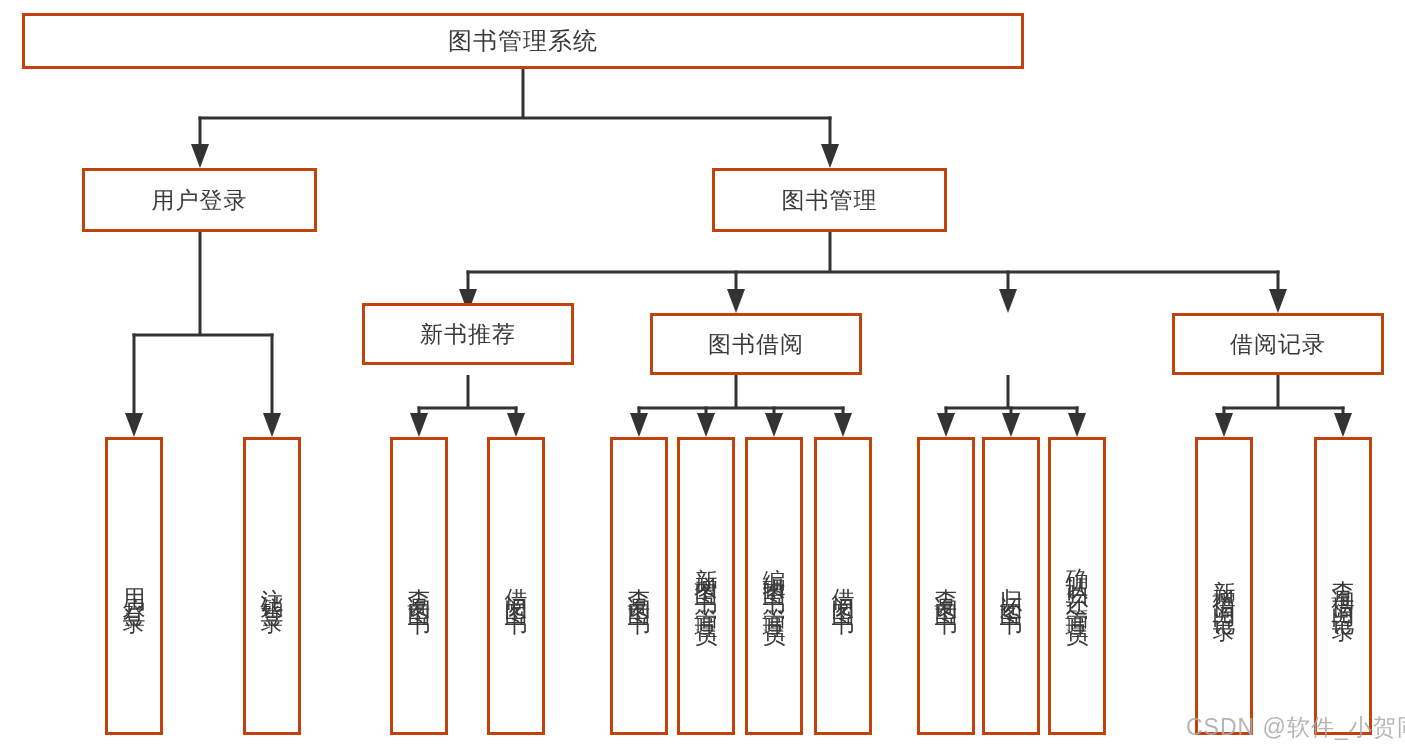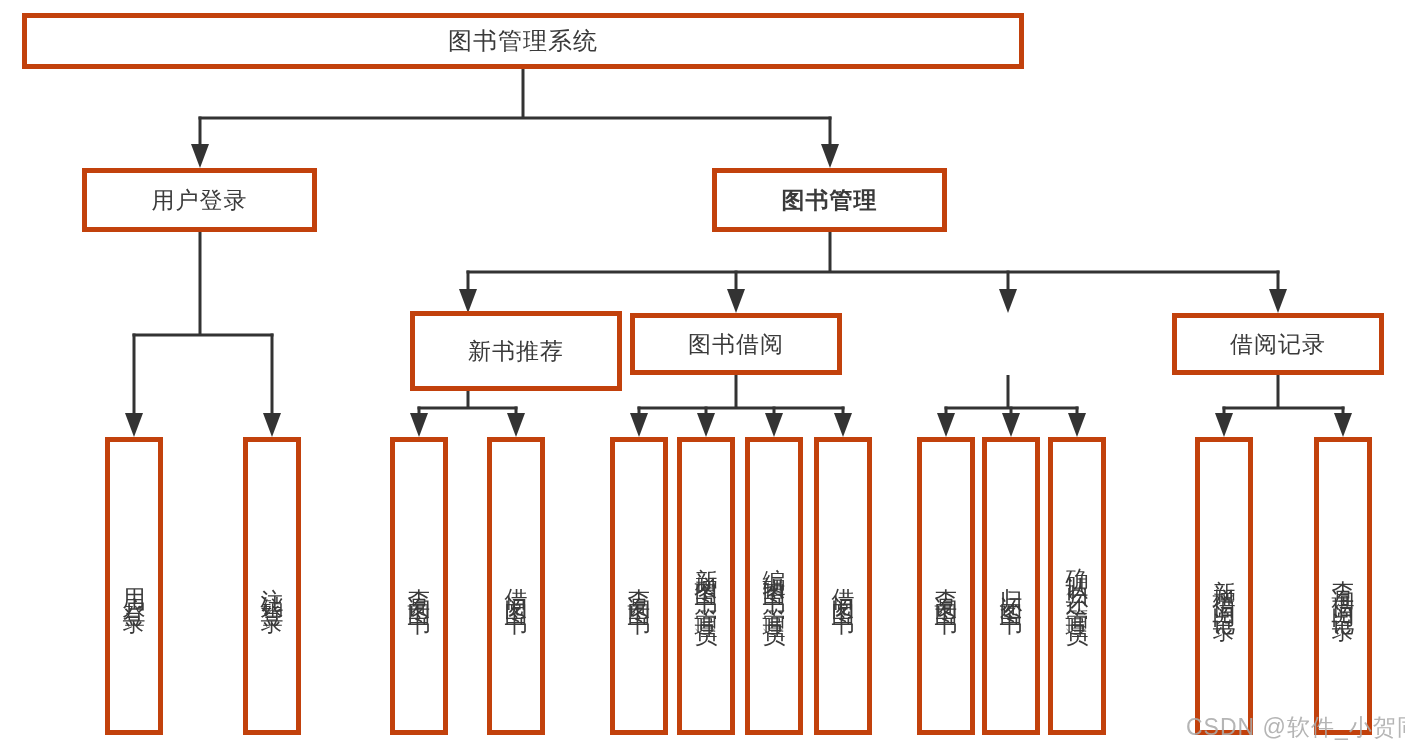--- a/index.html
+++ b/index.html
@@ -2,21 +2,21 @@
 <html><head>
 <meta charset="utf-8">
 <style>
   html,body{margin:0;padding:0;background:#ffffff;}
   .canvas{
     position:relative;width:1405px;height:747px;background:#ffffff;
     font-family:"Liberation Sans","DejaVu Sans",sans-serif;overflow:hidden;
   }
   .connector-layer{position:absolute;left:0;top:0;z-index:1;}
   .box{
-    position:absolute;background:#ffffff;border:5px solid #c2410c;
+    position:absolute;background:#ffffff;border:3px solid #c2410c;
     box-sizing:border-box;display:flex;align-items:center;justify-content:center;
     color:#3a3a3a;z-index:2;
   }
   .hbox{font-size:23px;letter-spacing:1px;white-space:nowrap;}
   .root-box{font-size:24px;}
   .vbox .vtext{
     writing-mode:vertical-rl;text-orientation:mixed;
     letter-spacing:8px;line-height:1;font-size:23px;
   }
   .watermark{
@@ -94,24 +94,24 @@
       <polygon points="1002,413 1020,413 1011,437"></polygon>
       <polygon points="1068,413 1086,413 1077,437"></polygon>
       <polygon points="1215,413 1233,413 1224,437"></polygon>
       <polygon points="1334,413 1352,413 1343,437"></polygon>
     </g>
   </svg>
 
   <div class="box hbox root-box" style="left:22px;top:13px;width:1002px;height:56px;">图书管理系统</div>
 
   <div class="box hbox" style="left:82px;top:168px;width:235px;height:64px;">用户登录</div>
-  <div class="box hbox" style="left:712px;top:168px;width:235px;height:64px;font-weight:bold;">图书管理</div>
+  <div class="box hbox" style="left:712px;top:168px;width:235px;height:64px;">图书管理</div>
 
-  <div class="box hbox" style="left:362px;top:311px;width:212px;height:80px;margin-left:48px;">新书推荐</div>
-  <div class="box hbox" style="left:630px;top:313px;width:212px;height:62px;">图书借阅</div>
+  <div class="box hbox" style="left:362px;top:303px;width:212px;height:62px;">新书推荐</div>
+  <div class="box hbox" style="left:650px;top:313px;width:212px;height:62px;">图书借阅</div>
   <div class="box hbox" style="left:1172px;top:313px;width:212px;height:62px;">借阅记录</div>
 
   <div class="box vbox" style="left:105px;top:437px;width:58px;height:298px;">
     <span class="vtext">用户登录</span>
   </div>
   <div class="box vbox" style="left:243px;top:437px;width:58px;height:298px;">
     <span class="vtext">注销登录</span>
   </div>
 
   <div class="box vbox" style="left:390px;top:437px;width:58px;height:298px;">

